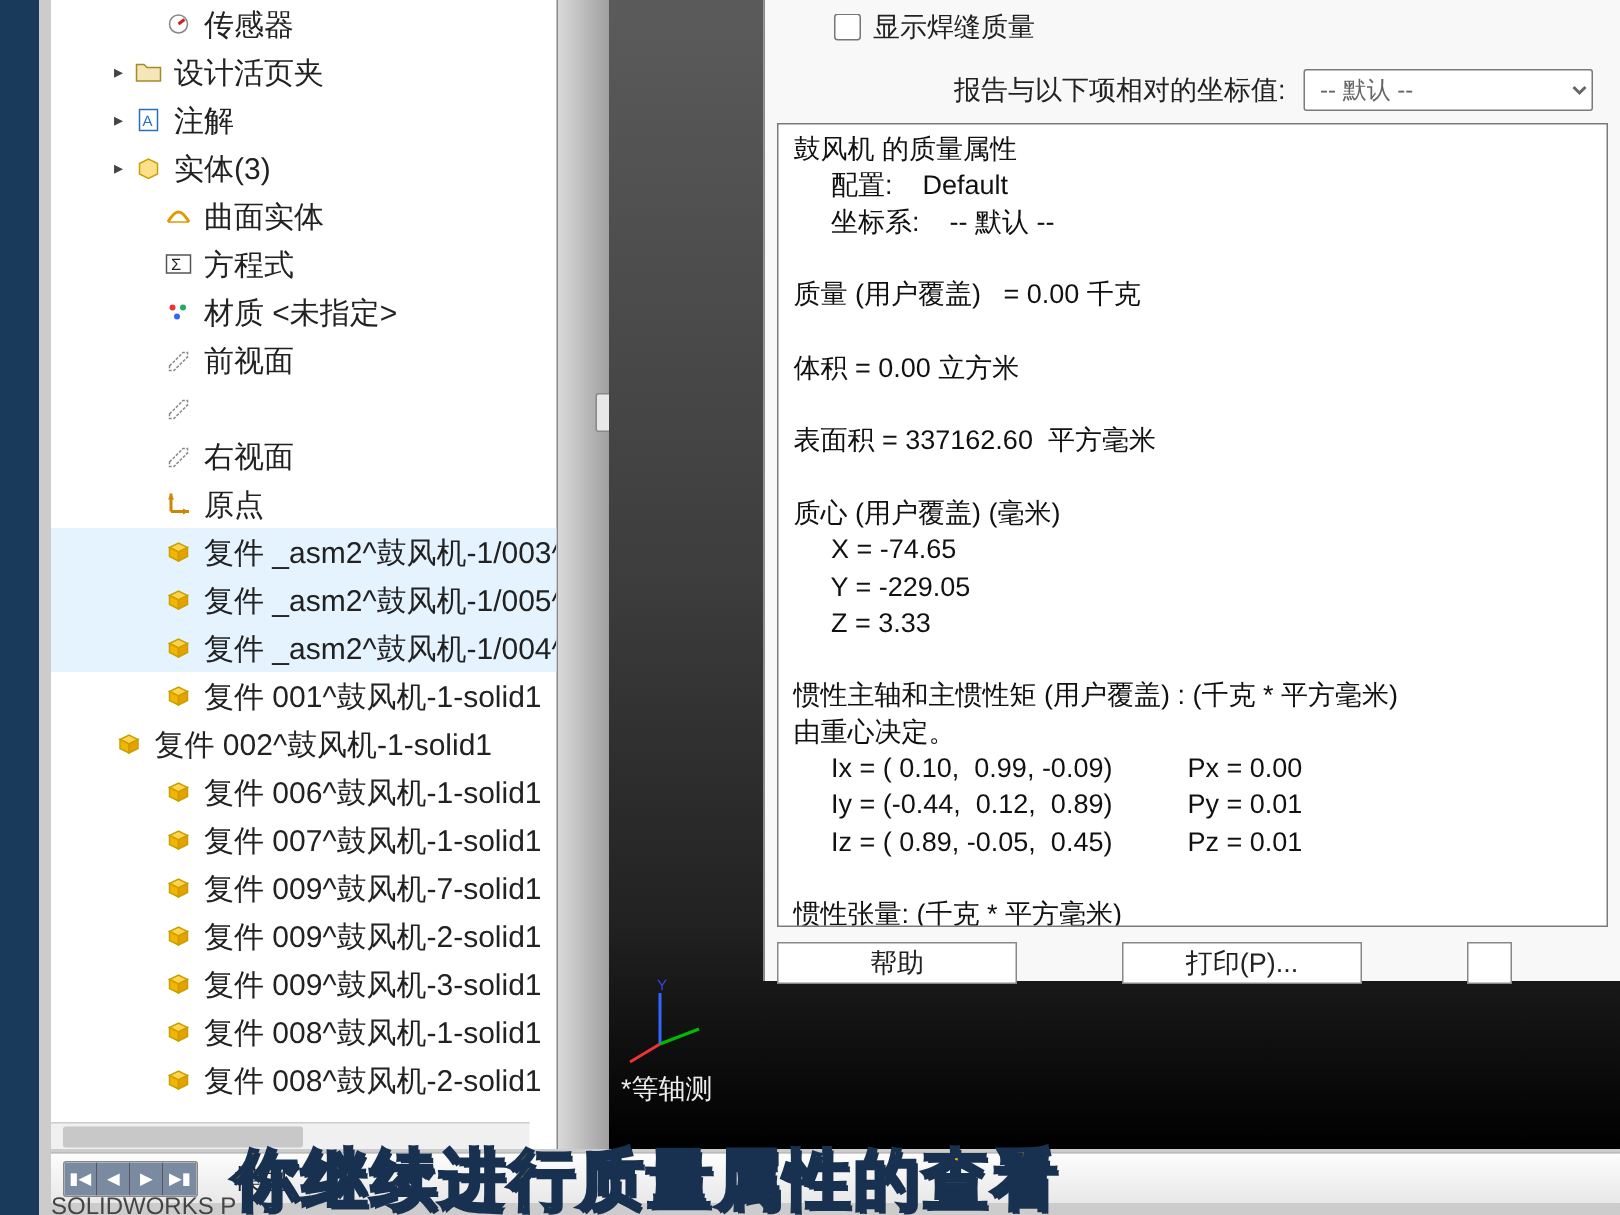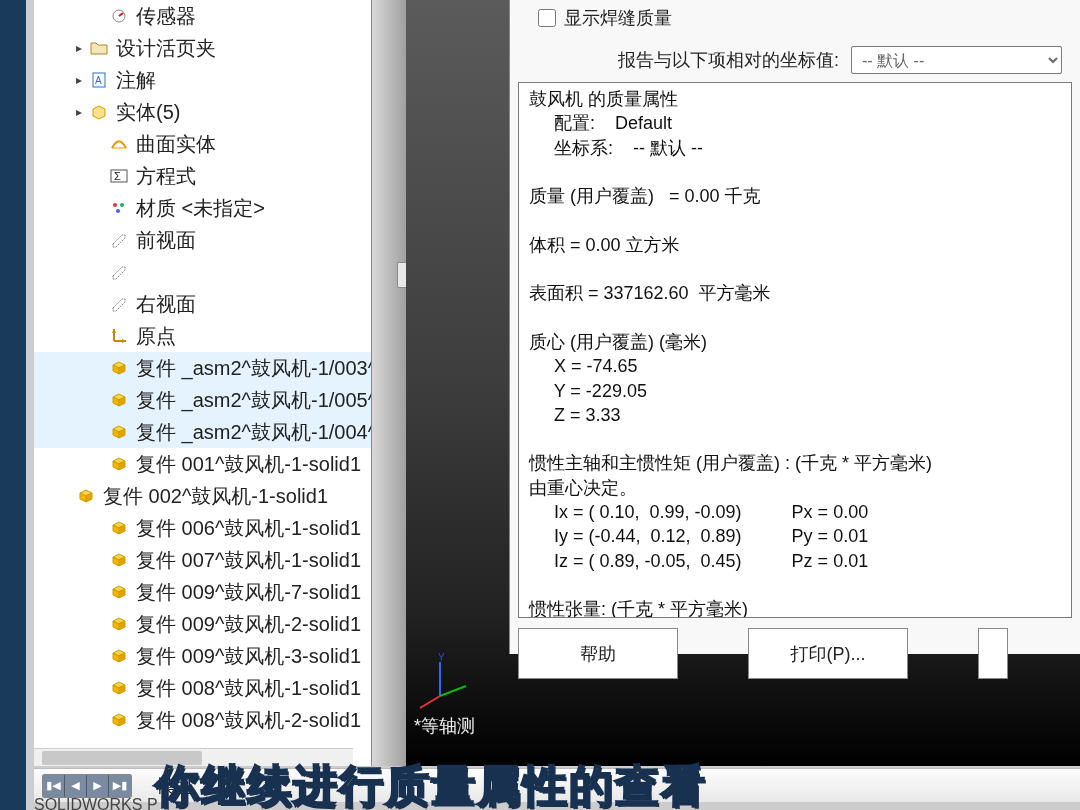--- a/index.html
+++ b/index.html
@@ -112,20 +112,21 @@
 }
 .dialog {
   position: absolute;
   right: 0; top: 0; bottom: 112px;
   width: 571px;
   background: #f8f8f8;
   border-left: 1px solid #888;
 }
 .dlg-top {
   padding: 6px 18px 0 28px;
+  margin-left: 18px;
 }
 .chk-row {
   display: flex; align-items: center;
   font-size: 18px; color: #222;
   margin-bottom: 16px;
 }
 .chk-row input { width: 18px; height: 18px; margin-right: 8px; }
 .coord-row {
   display: flex; align-items: center;
   margin-bottom: 8px;
@@ -149,21 +150,21 @@
   overflow: hidden;
   white-space: pre;
 }
 .dlg-buttons {
   margin-top: 10px;
   display: flex;
   padding: 0 8px;
   gap: 70px;
 }
 .dlg-buttons button {
-  width: 160px; height: 51px;
+  width: 160px; height: 28px;
   border: 1px solid #888;
   background: #fff;
   font-size: 18px; color: #222;
   cursor: pointer;
 }
 .dlg-buttons button.half { width: 30px; }
 .bottom-bar {
   position: absolute;
   left: 34px; bottom: 8px; right: 0;
   height: 34px;
@@ -250,21 +251,21 @@
           </span>
           <span class="label">注解</span>
         </div>
         <div class="tree-item" style="padding-left: 36px;">
           <span class="tri">▸</span>
           <span class="tree-icon">
             <svg class="ic-box" viewBox="0 0 18 18">
               <path d="M3 6l6-3 6 3v7l-6 3-6-3z" fill="#ffe08a" stroke="#caa000"></path>
             </svg>
           </span>
-          <span class="label">实体(5)</span>
+          <span class="label">实体(3)</span>
         </div>
         <div class="tree-item" style="padding-left: 56px;">
           <span class="tri"></span>
           <span class="tree-icon">
             <svg class="ic-box" viewBox="0 0 18 18">
               <path d="M2 13c5-9 9-9 14 0" fill="none" stroke="#e29a00" stroke-width="2"></path>
               <path d="M2 13h14" stroke="#e29a00"></path>
             </svg>
           </span>
           <span class="label">曲面实体</span>

